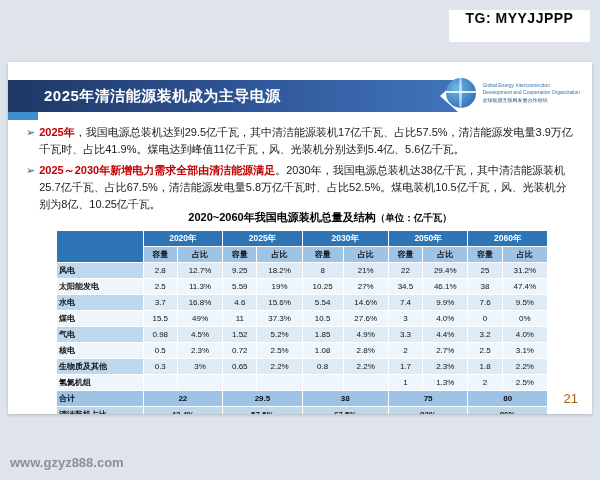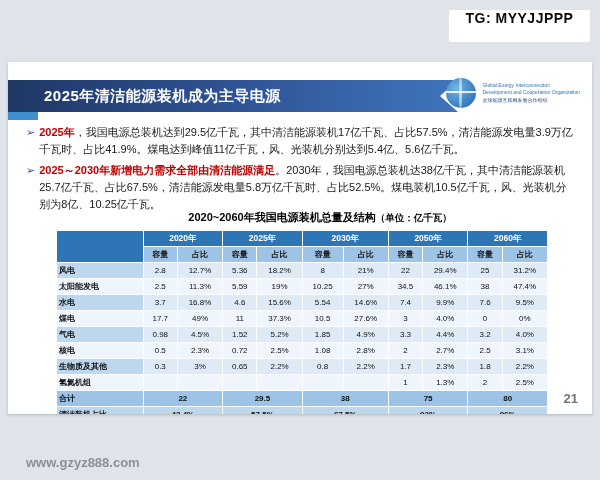--- a/index.html
+++ b/index.html
@@ -72,24 +72,24 @@
   tbody td.rowlab{background:#bdd7ee;font-weight:bold;text-align:left;}
   tbody tr.total td{background:#9dc3e6;font-weight:bold;}
   tbody tr.share td{background:#bdd7ee;font-weight:bold;}
   
   .wm{
     position:absolute;left:150px;top:190px;width:300px;height:110px;
     color:rgba(120,120,120,.18);font-size:34px;font-weight:bold;
     transform:rotate(-12deg);letter-spacing:6px;pointer-events:none;
   }
   .pagenum{
-    position:absolute;right:14px;bottom:8px;font-size:13px;color:#737373;font-weight:bold;
+    position:absolute;right:14px;bottom:8px;font-size:13px;color:#a16207;font-weight:normal;
   }
   .bottom-wm{
-    position:absolute;left:10px;bottom:10px;font-size:13px;color:#8a8f99;font-weight:bold;margin-left:16px;
+    position:absolute;left:10px;bottom:10px;font-size:13px;color:#8a8f99;font-weight:bold;
   }
 </style>
 </head>
 <body>
 
 <div class="tg-banner">
   <span>TG: MYYJJPPP</span>
 </div>
 
 <div class="slide">
@@ -153,21 +153,21 @@
         <th>占比</th>
         <th>容量</th>
         <th>占比</th>
       </tr>
     </thead>
     <tbody>
       <tr>
         <td class="rowlab">风电</td>
         <td>2.8</td>
         <td>12.7%</td>
-        <td>5.36</td>
+        <td>9.25</td>
         <td>18.2%</td>
         <td>8</td>
         <td>21%</td>
         <td>22</td>
         <td>29.4%</td>
         <td>25</td>
         <td>31.2%</td>
       </tr>
       <tr>
         <td class="rowlab">太阳能发电</td>
@@ -190,21 +190,21 @@
         <td>15.6%</td>
         <td>5.54</td>
         <td>14.6%</td>
         <td>7.4</td>
         <td>9.9%</td>
         <td>7.6</td>
         <td>9.5%</td>
       </tr>
       <tr>
         <td class="rowlab">煤电</td>
-        <td>17.7</td>
+        <td>15.5</td>
         <td>49%</td>
         <td>11</td>
         <td>37.3%</td>
         <td>10.5</td>
         <td>27.6%</td>
         <td>3</td>
         <td>4.0%</td>
         <td>0</td>
         <td>0%</td>
       </tr>

